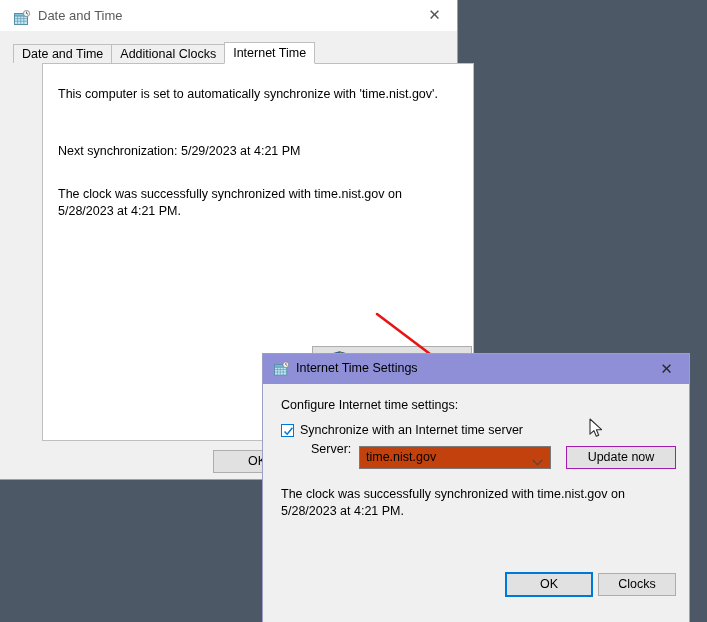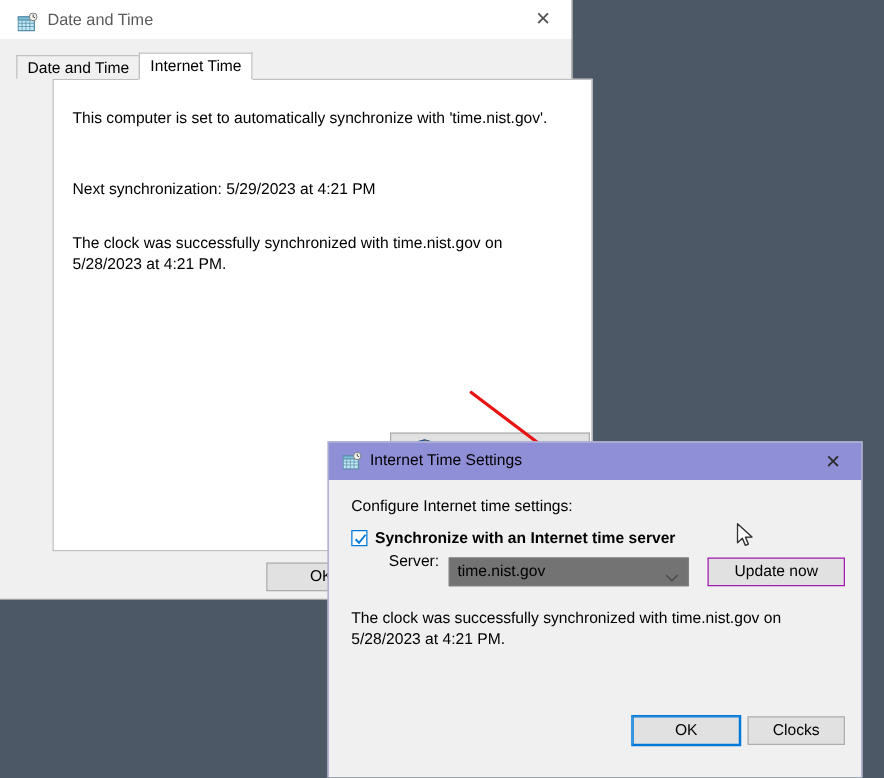--- a/index.html
+++ b/index.html
@@ -237,21 +237,20 @@
     font-size: 12.5px;
   }
 
   #sync-check-row {
     position: absolute;
     left: 18px;
     top: 69px;
     display: flex;
     align-items: center;
     cursor: default;
-    font-weight: bold;
   }
   #sync-checkbox {
     width: 13px;
     height: 13px;
     background: #ffffff;
     border: 1px solid #0078d7;
     box-sizing: border-box;
     position: relative;
     flex: none;
     margin-right: 6px;
@@ -265,21 +264,21 @@
     top: 88px;
     font-size: 12.5px;
     text-align: right;
   }
   #server-combo {
     position: absolute;
     left: 96px;
     top: 92px;
     width: 192px;
     height: 23px;
-    background: #737373;
+    background: #c2410c;
     border: 1px solid #7a7a7a;
     box-sizing: border-box;
     cursor: default;
     text-decoration: underline;
   }
   #server-combo-value {
     position: absolute;
     left: 6px;
     top: 3px;
     font-size: 12.5px;
@@ -378,20 +377,21 @@
       </svg>
     </span>
     <span id="main-title-text">Date and Time</span>
     <div id="main-close-btn">
       <span class="glyph">✕</span>
     </div>
   </div>
 
   <div id="tabstrip">
     <div class="tab">Date and Time</div>
+    <div class="tab">Additional Clocks</div>
     <div class="tab active">Internet Time</div>
   </div>
 
   <div id="tab-panel">
     <div class="panel-text" id="panel-line1">This computer is set to automatically synchronize with 'time.nist.gov'.</div>
     <div class="panel-text" id="panel-line2">Next synchronization: 5/29/2023 at 4:21 PM</div>
     <div class="panel-text" id="panel-line3">The clock was successfully synchronized with time.nist.gov on 5/28/2023 at 4:21 PM.</div>
 
     <div id="change-settings-btn">
       <span class="shield">

